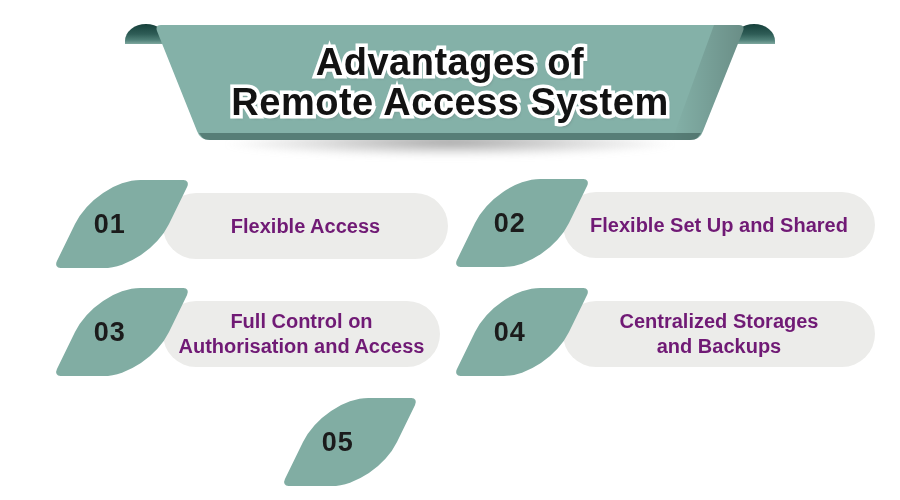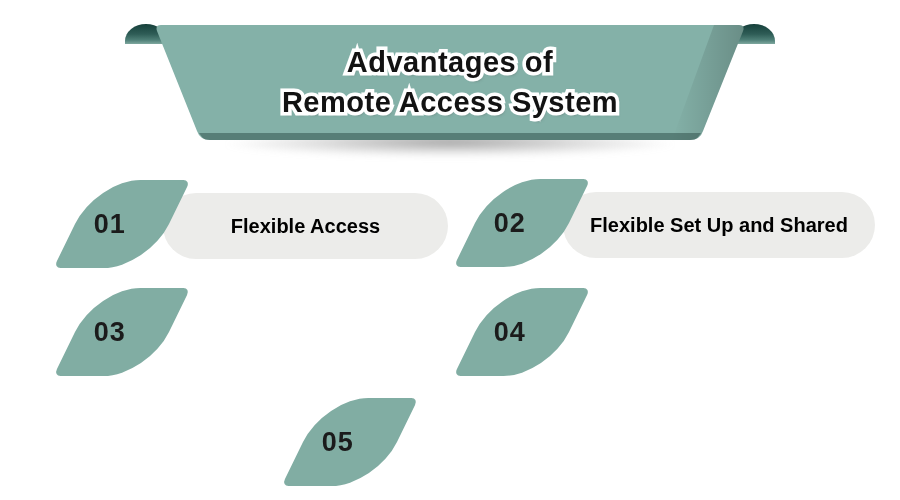--- a/index.html
+++ b/index.html
@@ -11,40 +11,40 @@
   
   .banner{position:absolute;left:0;top:0;width:900px;height:175px;}
   .banner-shadow{
     position:absolute;left:222px;top:135px;width:456px;height:22px;border-radius:50%;
     background:radial-gradient(ellipse at 50% 32%, rgba(95,95,95,.55) 0%, rgba(140,140,140,.28) 42%, rgba(255,255,255,0) 72%);
     filter:blur(3px);
   }
   .banner-svg{position:absolute;left:0;top:0;}
   .banner-title{
     position:absolute;left:0;top:42px;width:100%;text-align:center;
-    font-weight:bold;font-size:29px;line-height:40px;color:#121212;letter-spacing:.5px;
+    font-weight:bold;font-size:38px;line-height:40px;color:#121212;letter-spacing:.5px;
   }
   .title-line{position:relative;z-index:0;}
   .title-line::before{
     content:attr(data-text);
     position:absolute;left:0;top:0;width:100%;z-index:-1;
     color:#121212;
     -webkit-text-stroke:7px #ffffff;
     text-shadow:2px 3px 3px rgba(80,80,80,.55);
   }
 
   
   .item{position:absolute;height:88px;}
   .pill{
     position:absolute;left:108px;right:0;top:13px;height:66px;
     background:#ECECEA;border-radius:34px;z-index:0;
     display:flex;align-items:center;justify-content:center;
   }
   .label{
-    font-weight:bold;font-size:20px;line-height:25px;color:#000000;
+    font-weight:bold;font-size:20px;line-height:25px;color:#701a75;
     text-align:center;white-space:pre-line;
   }
   .leaf{
     position:absolute;left:20px;top:0;width:94px;height:88px;
     background:#81ADA3;border-radius:44px 7px 44px 7px;
     transform:skewX(-26deg);z-index:1;
     display:flex;align-items:center;justify-content:center;
   }
   .num{
     transform:skewX(26deg) translateX(-12px);
@@ -100,26 +100,34 @@
   <div class="item item-2">
     <div class="pill">
       <div class="label">Flexible Set Up and Shared</div>
     </div>
     <div class="leaf">
       <div class="num">02</div>
     </div>
   </div>
 
   <div class="item item-3">
+    <div class="pill">
+      <div class="label">Full Control on
+Authorisation and Access</div>
+    </div>
     <div class="leaf">
       <div class="num">03</div>
     </div>
   </div>
 
   <div class="item item-4">
+    <div class="pill">
+      <div class="label">Centralized Storages
+and Backups</div>
+    </div>
     <div class="leaf">
       <div class="num">04</div>
     </div>
   </div>
 
   <div class="item item-5">
     <div class="leaf">
       <div class="num">05</div>
     </div>
   </div>

